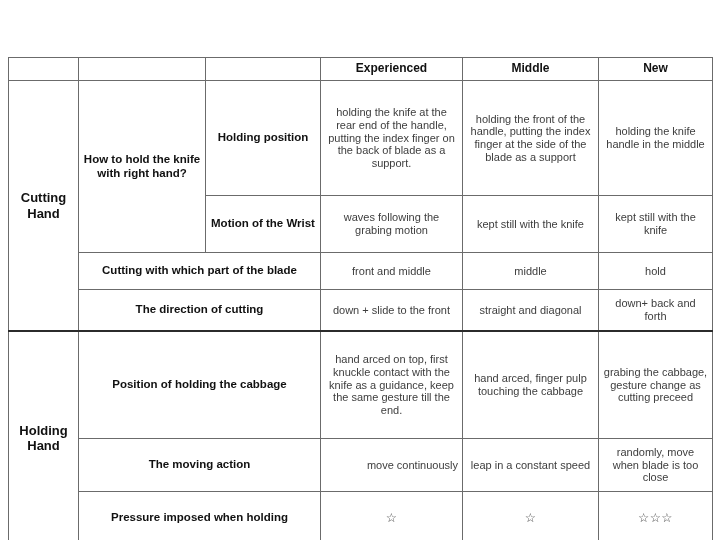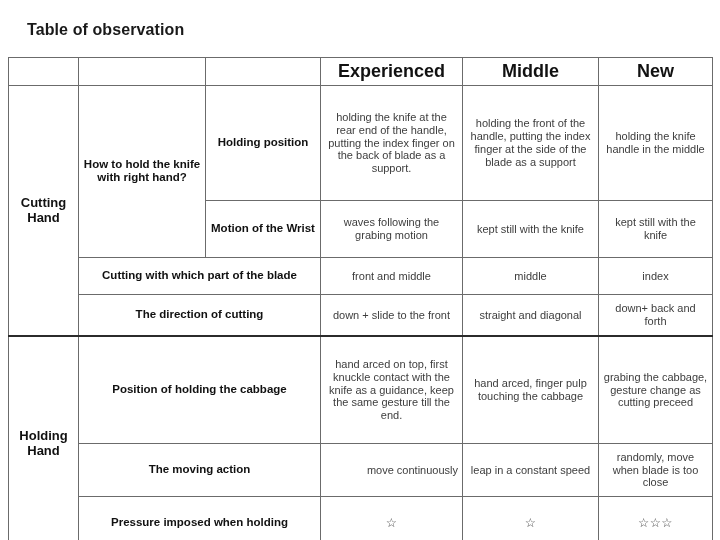--- a/index.html
+++ b/index.html
@@ -52,21 +52,21 @@
   col.c1 { width: 70px; }
   col.c2 { width: 127px; }
   col.c3 { width: 115px; }
   col.c4 { width: 142px; }
   col.c5 { width: 136px; }
   col.c6 { width: 114px; }
 
   .hd {
     text-align: center;
     font-weight: bold;
-    font-size: 18px;
+    font-size: 12px;
     color: #111111;
   }
   .hdr-row td { height: 16px; padding-top: 1px; padding-bottom: 1px; }
 
   .lbl {
     text-align: center;
     font-weight: bold;
     font-size: 11.5px;
     color: #111111;
   }
@@ -93,21 +93,20 @@
     font-weight: bold;
     font-size: 13px;
     color: #111111;
   }
 </style>
 </head>
 <body>
 
 <div class="page">
 
-  <div class="page-title">Table of observation</div>
 
   <div class="table-wrap">
     <table class="obs">
       <colgroup>
         <col class="c1">
           <col class="c2">
           <col class="c3">
         <col class="c4">
           <col class="c5">
           <col class="c6">
@@ -136,21 +135,21 @@
           <td class="lbl">Motion of the Wrist</td>
           <td class="val" style="height:50px;">waves following the grabing motion</td>
           <td class="val">kept still with the knife</td>
           <td class="val">kept still with the knife</td>
         </tr>
 
         <tr>
           <td class="lbl" colspan="2">Cutting with which part of the blade</td>
           <td class="val" style="height:30px;">front and middle</td>
           <td class="val">middle</td>
-          <td class="val">index</td>
+          <td class="val">hold</td>
         </tr>
 
         <tr>
           <td class="lbl" colspan="2">The direction of cutting</td>
           <td class="val" style="height:34px;">down + slide to the front</td>
           <td class="val">straight and diagonal</td>
           <td class="val">down+ back and forth</td>
         </tr>
 
         <tr>

